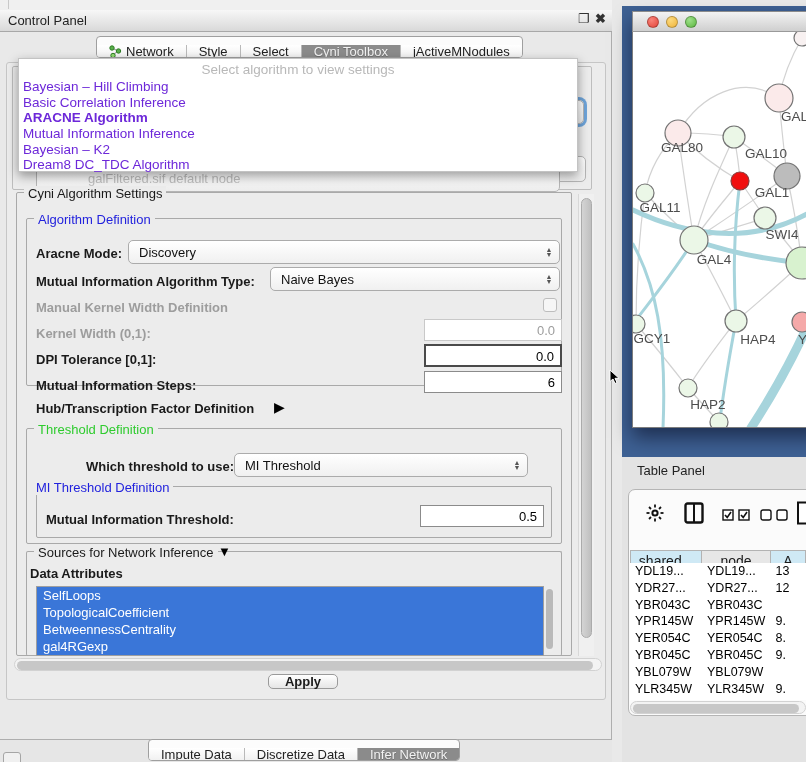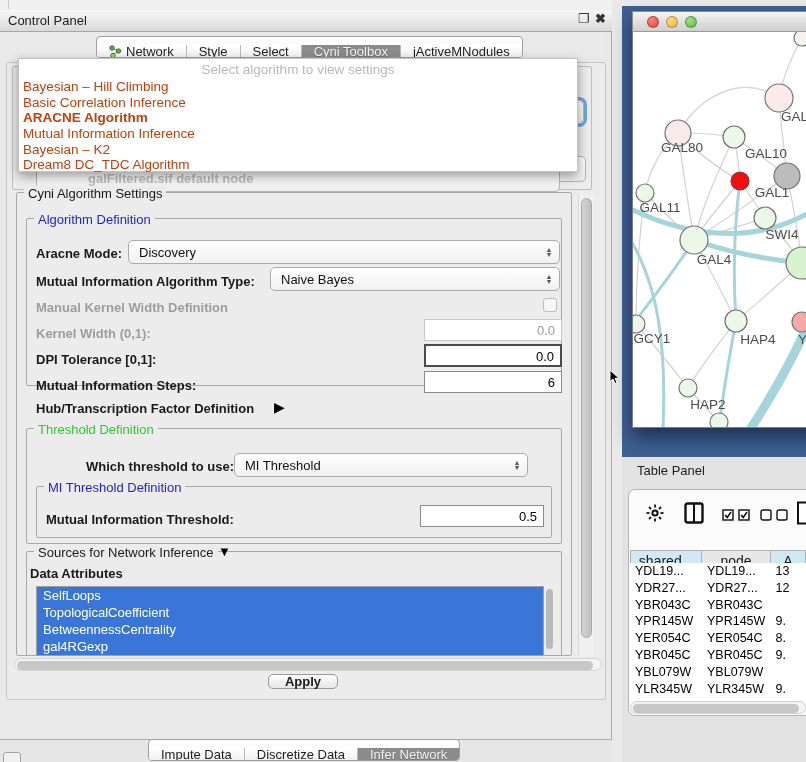--- a/index.html
+++ b/index.html
@@ -24,27 +24,27 @@
 
   
   #plate{left:6px;top:62px;width:600px;height:638px;background:#ececec;border:1px solid #c6c6c6;border-radius:3px;box-sizing:border-box;}
 
   
   .frag-gbox{border:1px solid #bdbdbd;border-radius:2px;background:#ececec;box-sizing:border-box;}
   .frag-combo{background:linear-gradient(#ffffff,#ededed);border:1px solid #b5b5b5;border-radius:5px;box-sizing:border-box;}
   .frag-focus{box-shadow:0 0 0 3px #6ea3d8;}
   #ghost-combo{left:36px;top:166px;width:524px;height:26px;overflow:hidden;}
   #ghost-combo .frag-combo{position:absolute;left:0;top:0;width:524px;height:26px;}
-  #ghost-text{position:absolute;left:52px;top:5px;color:#bcbcbc;font-size:13px;font-weight:bold;}
+  #ghost-text{position:absolute;left:52px;top:5px;color:#bcbcbc;font-size:13px;}
 
   
   #popup{left:18px;top:58px;width:560px;height:114px;background:#ffffff;border:1px solid #c3c3c3;
          box-shadow:0 4px 10px rgba(0,0,0,.38);box-sizing:border-box;z-index:30;}
   #popup-prompt{text-align:center;color:#b8b8b8;font-size:13.5px;padding-top:3px;height:17px;}
-  .pop-item{height:15.7px;line-height:15.7px;padding-left:4px;font-size:13.5px;color:#c2410c;white-space:nowrap;cursor:default;}
+  .pop-item{height:15.7px;line-height:15.7px;padding-left:4px;font-size:13.5px;color:#6d28d9;white-space:nowrap;cursor:default;}
   .pop-item.bold{font-weight:bold;}
 
   
   .gbox{border:1px solid #a9a9a9;border-radius:2px;box-sizing:border-box;}
   .glabel{position:absolute;background:#ececec;padding:0 4px;font-size:13px;white-space:nowrap;}
   .glabel.blue{color:#2222dd;}
   .glabel.green{color:#2ecb2e;}
 
   .lbl{position:absolute;font-weight:bold;font-size:13px;white-space:nowrap;}
   .lbl.dis{color:#9d9d9d;}
@@ -216,21 +216,21 @@
   <div class="lbl" style="left:86px;top:459px;">Which threshold to use:</div>
   <div class="combo" style="left:234px;top:453px;width:294px;height:24px;">
     <div class="ctext">MI Threshold</div>
     <div class="stepper">
         <span>▲</span>
         <span>▼</span>
       </div>
   </div>
 
   <div class="abs gbox" style="left:36px;top:486px;width:516px;height:52px;"></div>
-  <div class="abs glabel blue" style="left:44px;top:480px;">MI Threshold Definition</div>
+  <div class="abs glabel blue" style="left:32px;top:480px;">MI Threshold Definition</div>
   <div class="lbl" style="left:46px;top:512px;">Mutual Information Threshold:</div>
   <div class="field soft" style="left:420px;top:505px;width:124px;height:22px;">0.5</div>
 
   
   <div class="abs gbox" style="left:26px;top:551px;width:536px;height:105px;border-bottom:none;"></div>
   <div class="abs glabel" style="left:34px;top:545px;">Sources for Network Inference</div>
   <div class="abs" style="left:218px;top:544px;font-size:13px;color:#000;">▼</div>
   <div class="lbl" style="left:30px;top:566px;">Data Attributes</div>
   <div class="abs" id="attr-list">
       <div class="attr-item">SelfLoops</div>

